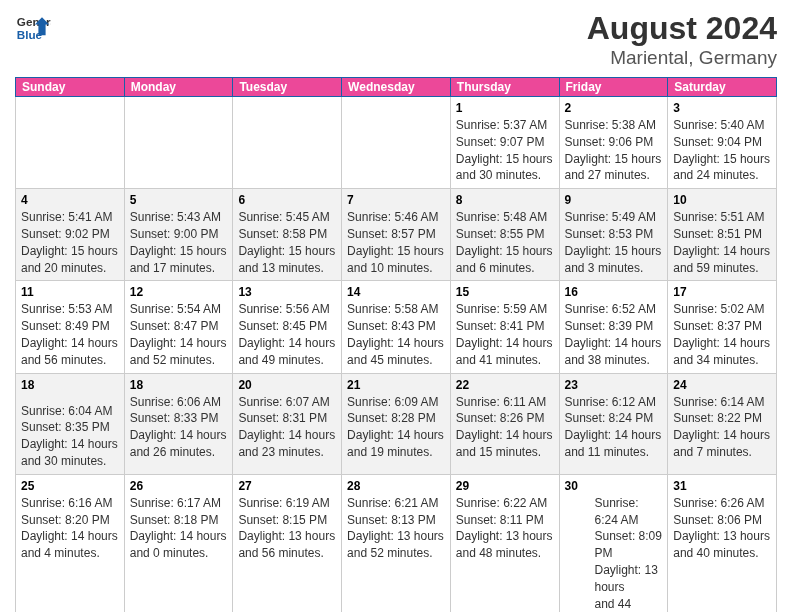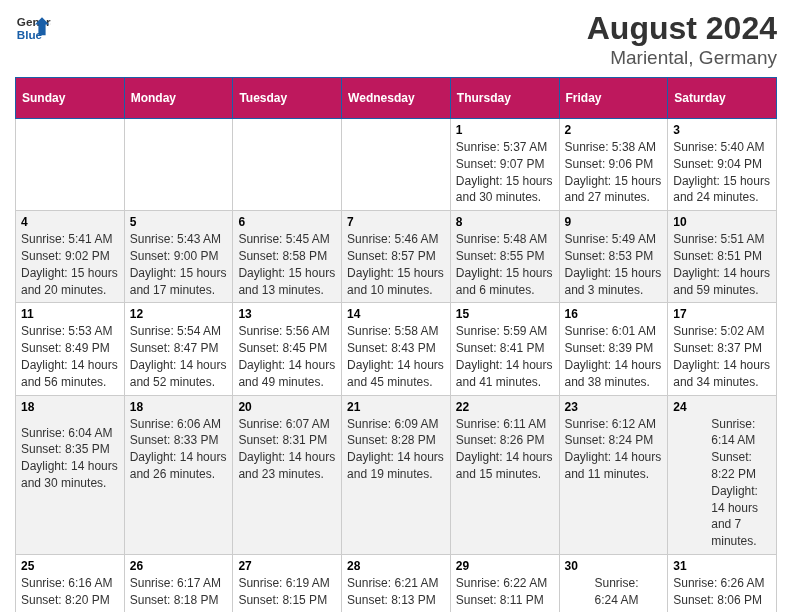--- a/index.html
+++ b/index.html
@@ -36,24 +36,24 @@
     .title-block .location {
       font-size: 19px;
       color: #555;
     }
     table {
       width: 100%;
       border-collapse: collapse;
       font-size: 10.5px;
     }
     thead tr th {
-      background: #be185d;
+      background: #ec4899;
       color: #fff;
       text-align: left;
-      padding: 13px 6px;
+      padding: 2px 6px;
       font-size: 12px;
       font-weight: bold;
       border: 1px solid #1a5fa8;
     }
     tbody tr td {
       border: 1px solid #ccc;
       vertical-align: top;
       padding: 4px 5px;
       width: 14.28%;
       min-height: 80px;
@@ -221,21 +221,21 @@
         </td>
         <td>
           <span class="day-number">15</span>
           <div class="day-info" style="white-space: pre-line;">Sunrise: 5:59 AM
 Sunset: 8:41 PM
 Daylight: 14 hours
 and 41 minutes.</div>
         </td>
         <td>
           <span class="day-number">16</span>
-          <div class="day-info" style="white-space: pre-line;">Sunrise: 6:01 AM
+          <div class="day-info" style="white-space: pre-line;">Sunrise: 6:52 AM
 Sunset: 8:39 PM
 Daylight: 14 hours
 and 38 minutes.</div>
         </td>
         <td>
           <span class="day-number">17</span>
           <div class="day-info" style="white-space: pre-line;">Sunrise: 5:02 AM
 Sunset: 8:37 PM
 Daylight: 14 hours
 and 34 minutes.</div>
@@ -279,21 +279,21 @@
         </td>
         <td>
           <span class="day-number">23</span>
           <div class="day-info" style="white-space: pre-line;">Sunrise: 6:12 AM
 Sunset: 8:24 PM
 Daylight: 14 hours
 and 11 minutes.</div>
         </td>
         <td>
           <span class="day-number">24</span>
-          <div class="day-info" style="white-space: pre-line; margin-left: 38px;">Sunrise: 6:14 AM
+          <div class="day-info" style="white-space: pre-line;">Sunrise: 6:14 AM
 Sunset: 8:22 PM
 Daylight: 14 hours
 and 7 minutes.</div>
         </td>
       </tr>
       <tr>
         <td>
           <span class="day-number">25</span>
           <div class="day-info" style="white-space: pre-line;">Sunrise: 6:16 AM
 Sunset: 8:20 PM

